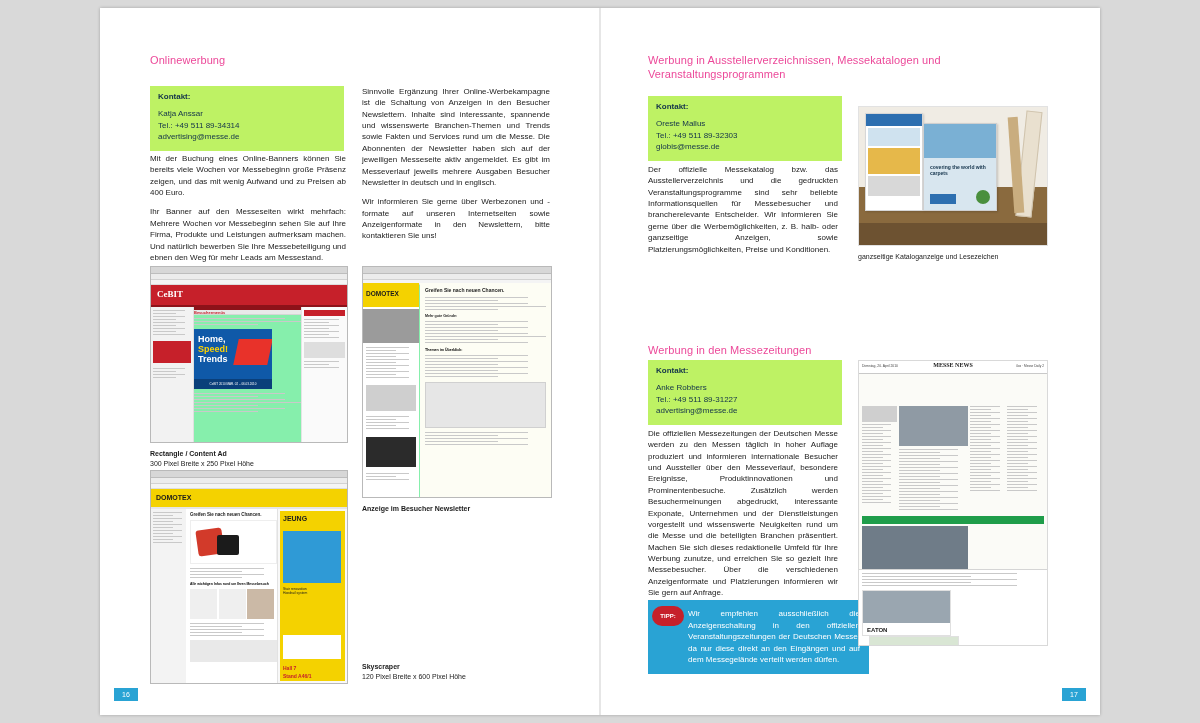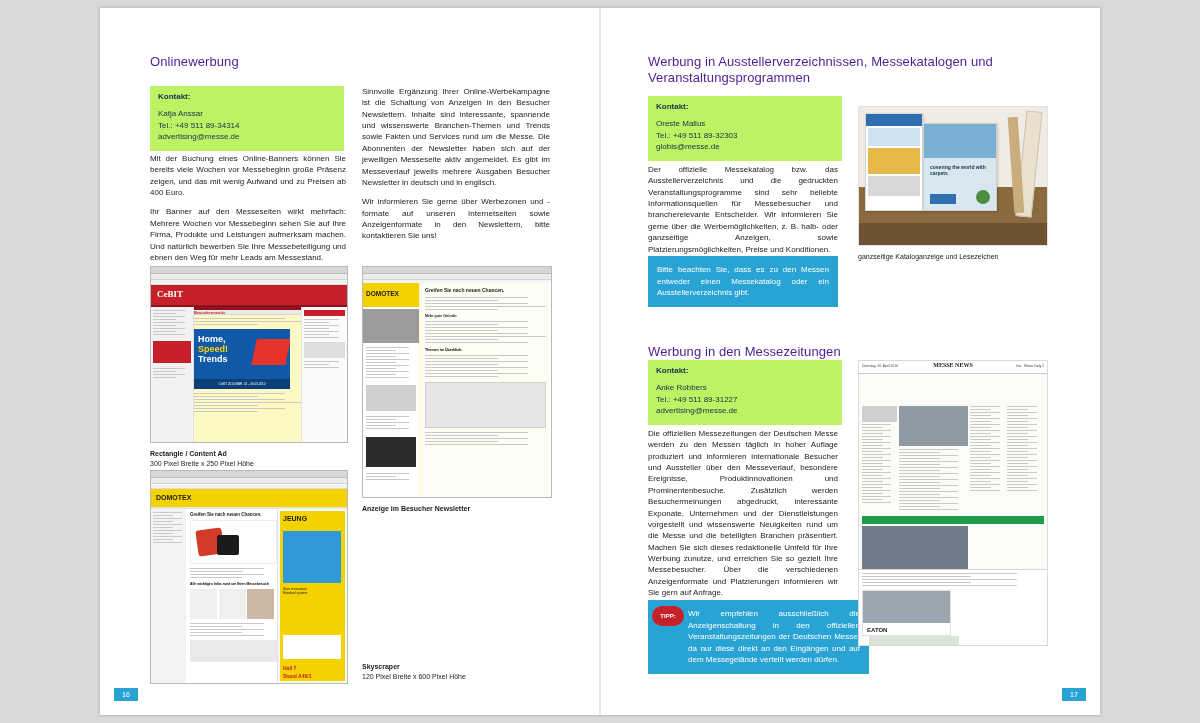--- a/index.html
+++ b/index.html
@@ -15,21 +15,21 @@
   }
   .gutter{
     position:absolute;left:499px;top:0;width:2px;height:707px;
     background:#e6e6e6;
   }
   .page{position:absolute;top:0;height:707px;width:500px;}
   .page.left{left:0;}
   .page.right{left:500px;}
 
   h1.sect{
-    color:#4c1d95;font-weight:normal;font-size:13px;line-height:1.25;
+    color:#ec4899;font-weight:normal;font-size:11px;line-height:1.25;
     margin:0;letter-spacing:0.1px;
   }
   .kontakt{
     background:#bef264;padding:6px 8px 8px 8px;
   }
   .kontakt .hd{font-weight:bold;font-size:8px;color:#12324a;margin-bottom:7px;}
   .kontakt .ln{font-size:8px;color:#12324a;line-height:1.45;}
   .body{
     font-size:8px;line-height:1.42;color:#1b1b1b;text-align:justify;
   }
@@ -41,21 +41,21 @@
   .cap{font-size:7px;color:#1b1b1b;line-height:1.4;margin-top:4px;}
   .cap b{font-weight:bold;}
   .folio{
     position:absolute;bottom:14px;width:24px;height:13px;background:#29a3d4;
     color:#ffffff;font-size:7px;line-height:13px;text-align:center;
   }
   .folio.l{left:14px;}
   .folio.r{right:14px;}
 
   
-  .shot{border:1px solid #b9b9b9;background:#fef9c3;position:relative;overflow:hidden;}
+  .shot{border:1px solid #b9b9b9;background:#86efac;position:relative;overflow:hidden;}
   .shot .bar{height:6px;background:#d7d7d7;border-bottom:1px solid #bdbdbd;}
   .shot .bar2{height:5px;background:#ececec;border-bottom:1px solid #d2d2d2;}
   .lines{display:block;}
   .lines i{display:block;height:1px;background:#c9c9c9;margin:0 0 2px 0;}
   .lines i.s{width:60%;}
   .lines i.m{width:85%;}
   .clr{clear:both;}
 </style>
 </head>
 <body>
@@ -118,21 +118,21 @@
           </span>
       </div>
       <div style="position:absolute;left:39px;top:40px;right:42px;bottom:0;padding:3px 4px;">
         <div style="font-size:4px;color:#c6202a;font-weight:bold;">Besuchermenüs</div>
         <span class="lines" style="margin-top:3px;display:block;">
             <i class="m"></i>
             <i></i>
             <i class="s"></i>
           </span>
 
-        <div style="margin-top:4px;width:96px;height:60px;background:#0f59a8;position:relative;overflow:hidden;">
+        <div style="margin-top:4px;width:78px;height:60px;background:#0f59a8;position:relative;overflow:hidden;">
           <div style="position:absolute;left:4px;top:5px;color:#fff;font-size:9px;font-weight:bold;line-height:10px;">
             <span>Home,</span><br>
             <span style="color:#ffd400;">Speed!</span><br>
             <span>Trends</span>
           </div>
           <div style="position:absolute;right:2px;top:10px;width:34px;height:26px;background:#e8322a;transform:skewX(-12deg);"></div>
           <div style="position:absolute;left:0;bottom:0;width:100%;height:10px;background:#0a3f7a;color:#fff;font-size:3px;line-height:10px;text-align:center;">CeBIT 2010  MAR. 02 – 06.03.2010</div>
         </div>
         <span class="lines" style="margin-top:4px;display:block;">
             <i class="m"></i>
@@ -337,21 +337,20 @@
       <div class="hd">Kontakt:</div>
       <div class="ln">Oreste Mallus</div>
       <div class="ln">Tel.: +49 511 89-32303</div>
       <div class="ln">globis@messe.de</div>
     </div>
 
     <div class="body" style="position:absolute;left:48px;top:156px;width:190px;">
       <p>Der offizielle Messekatalog bzw. das Ausstellerverzeichnis und die gedruckten Veranstaltungsprogramme sind sehr beliebte Informationsquellen für Messebesucher und brancherelevante Entscheider. Wir informieren Sie gerne über die Werbemöglichkeiten, z. B. halb- oder ganzseitige Anzeigen, sowie Platzierungsmöglichkeiten, Preise und Konditionen.</p>
     </div>
 
-    <div class="note" style="position:absolute;left:48px;top:248px;width:172px;">Bitte beachten Sie, dass es zu den Messen entweder einen Messekatalog oder ein Ausstellerverzeichnis gibt.</div>
 
     <div style="position:absolute;left:258px;top:98px;width:188px;height:138px;background:#ffffff;border:1px solid #e2e2e2;overflow:hidden;">
       <div style="position:absolute;left:0;top:0;width:188px;height:138px;background:#f0ece4;"></div>
 
       <div style="position:absolute;left:0;bottom:0;width:188px;height:58px;background:#8a6a3e;"></div>
       <div style="position:absolute;left:0;bottom:0;width:188px;height:22px;background:#6d5231;"></div>
 
       <div style="position:absolute;left:6px;top:6px;width:56px;height:96px;background:#ffffff;border:1px solid #d7d7d7;box-shadow:1px 1px 2px rgba(0,0,0,0.15);">
         <div style="height:12px;background:#2d6fb0;"></div>
         <div style="height:18px;background:#cfe2ef;margin:2px;"></div>

